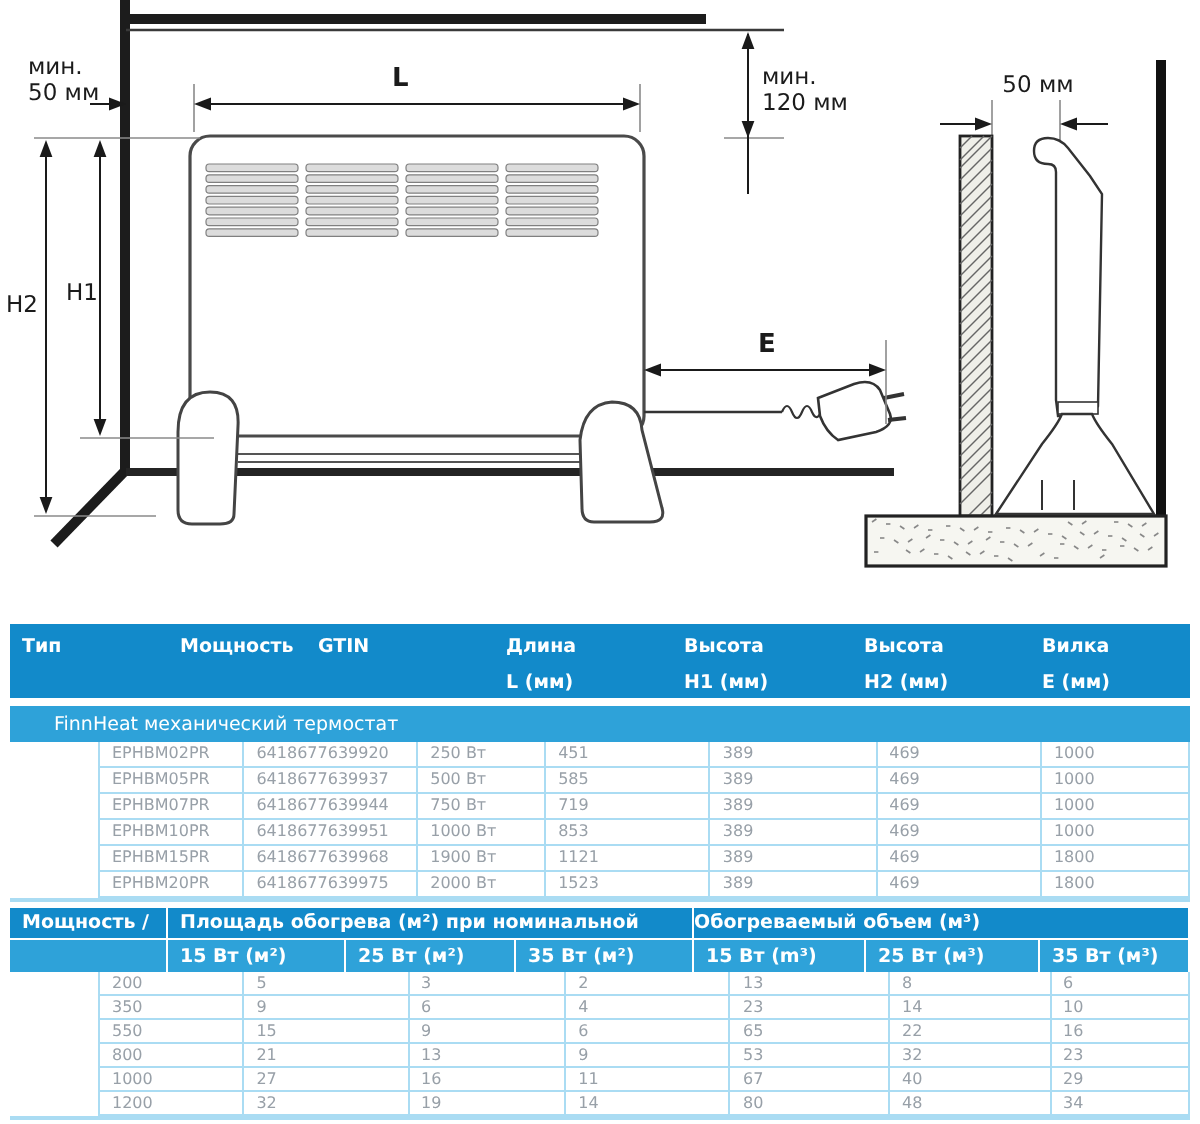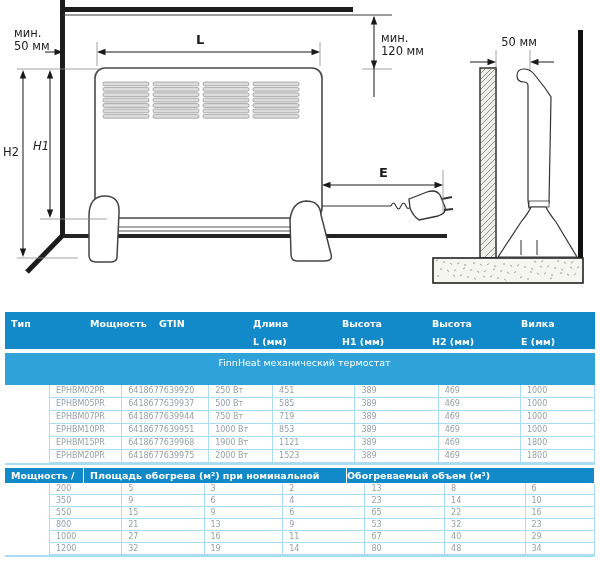--- a/index.html
+++ b/index.html
@@ -7,21 +7,21 @@
   .diagram{position:absolute;left:0;top:0;width:564px;height:308px;}
   .dim-label{position:absolute;color:#1b1b1b;font-size:11.5px;font-weight:500;line-height:1.15;white-space:nowrap;}
   .dim-label span{display:block;}
   .big{font-size:13px;font-weight:600;}
 
   .tables{position:absolute;left:5px;top:312px;width:590px;}
   .hrow{display:flex;background:var(--hdr);}
   .hcell{color:#fff;font-weight:bold;font-size:9.5px;line-height:13px;height:37px;box-sizing:border-box;padding:5px 0 0 6px;overflow:hidden;}
   .hcell .l2{display:block;margin-top:5px;font-weight:bold;}
   .gap{height:4px;background:#fff;}
-  .secrow{background:var(--sec);color:#fff;font-size:9.5px;height:32px;line-height:13px;box-sizing:border-box;padding:3px 0 0 9px;text-align:center;}
+  .secrow{background:var(--sec);color:#fff;font-size:9.5px;height:18px;line-height:13px;box-sizing:border-box;padding:3px 0 0 22px;}
   .dbody{border-bottom:2px solid var(--bord);}
   .drow{display:flex;}
   .dcell{box-sizing:border-box;border-right:1px solid var(--bord);border-bottom:1px solid var(--bord);height:13px;line-height:12px;font-size:8px;color:var(--txt);padding-left:6px;overflow:hidden;background:#fff;}
   .drow .dcell:first-child{border-left:1px solid var(--bord);margin-left:44px;}
   .t2 .dcell{height:12px;line-height:11px;}
 
   .t1c0{width:79px}.t1c1{width:94px}.t1c2{width:69px}.t1c3{width:89px}.t1c4{width:90px}.t1c5{width:89px}.t1c6{width:80px}
   .t2c0{width:79px}.t2c1{width:89px}.t2c2{width:85px}.t2c3{width:89px}.t2c4{width:86px}.t2c5{width:87px}.t2c6{width:75px}
 
   .t2{margin-top:3px;}
@@ -238,21 +238,21 @@
   <div class="dim-label" style="left:14px;top:27px;">
     <span>мин.</span>
     <span>50 мм</span>
   </div>
   <div class="dim-label big" style="left:196px;top:33px;">L</div>
   <div class="dim-label" style="left:381px;top:32px;">
     <span>мин.</span>
     <span>120 мм</span>
   </div>
   <div class="dim-label" style="left:490px;top:36px;width:58px;text-align:center;">50 мм</div>
-  <div class="dim-label" style="left:33px;top:140px;font-style:italic;">H1</div>
+  <div class="dim-label" style="left:33px;top:140px;">H1</div>
   <div class="dim-label" style="left:3px;top:146px;">H2</div>
   <div class="dim-label big" style="left:379px;top:166px;">E</div>
 </div>
 
 <div class="tables">
 
   <div class="tbl">
     <div class="hrow">
       <div class="hcell t1c0"><span>Тип</span><span class="l2"></span></div>
       <div class="hcell t1c2"><span>Мощность</span><span class="l2"></span></div>
@@ -321,20 +321,29 @@
         </div>
       </div>
   </div>
 
   <div class="tbl t2">
     <div class="h2row">
       <div class="h2cell t2c0">Мощность /Вт</div>
       <div class="h2cell g1">Площадь обогрева (м²) при номинальной мощности</div>
       <div class="h2cell g2 center">Обогреваемый объем (м³)</div>
     </div>
+    <div class="subrow">
+      <div class="subcell t2c0"></div>
+      <div class="subcell t2c1">15 Вт (м²)</div>
+      <div class="subcell t2c2">25 Вт (м²)</div>
+      <div class="subcell t2c3">35 Вт (м²)</div>
+      <div class="subcell t2c4">15 Вт (m³)</div>
+      <div class="subcell t2c5">25 Вт (м³)</div>
+      <div class="subcell t2c6">35 Вт (м³)</div>
+    </div>
     <div class="dbody">
         <div class="drow">
           <div class="dcell t2c0">200</div>
           <div class="dcell t2c1">5</div>
           <div class="dcell t2c2">3</div>
           <div class="dcell t2c3">2</div>
           <div class="dcell t2c4">13</div>
           <div class="dcell t2c5">8</div>
           <div class="dcell t2c6">6</div>
         </div>

